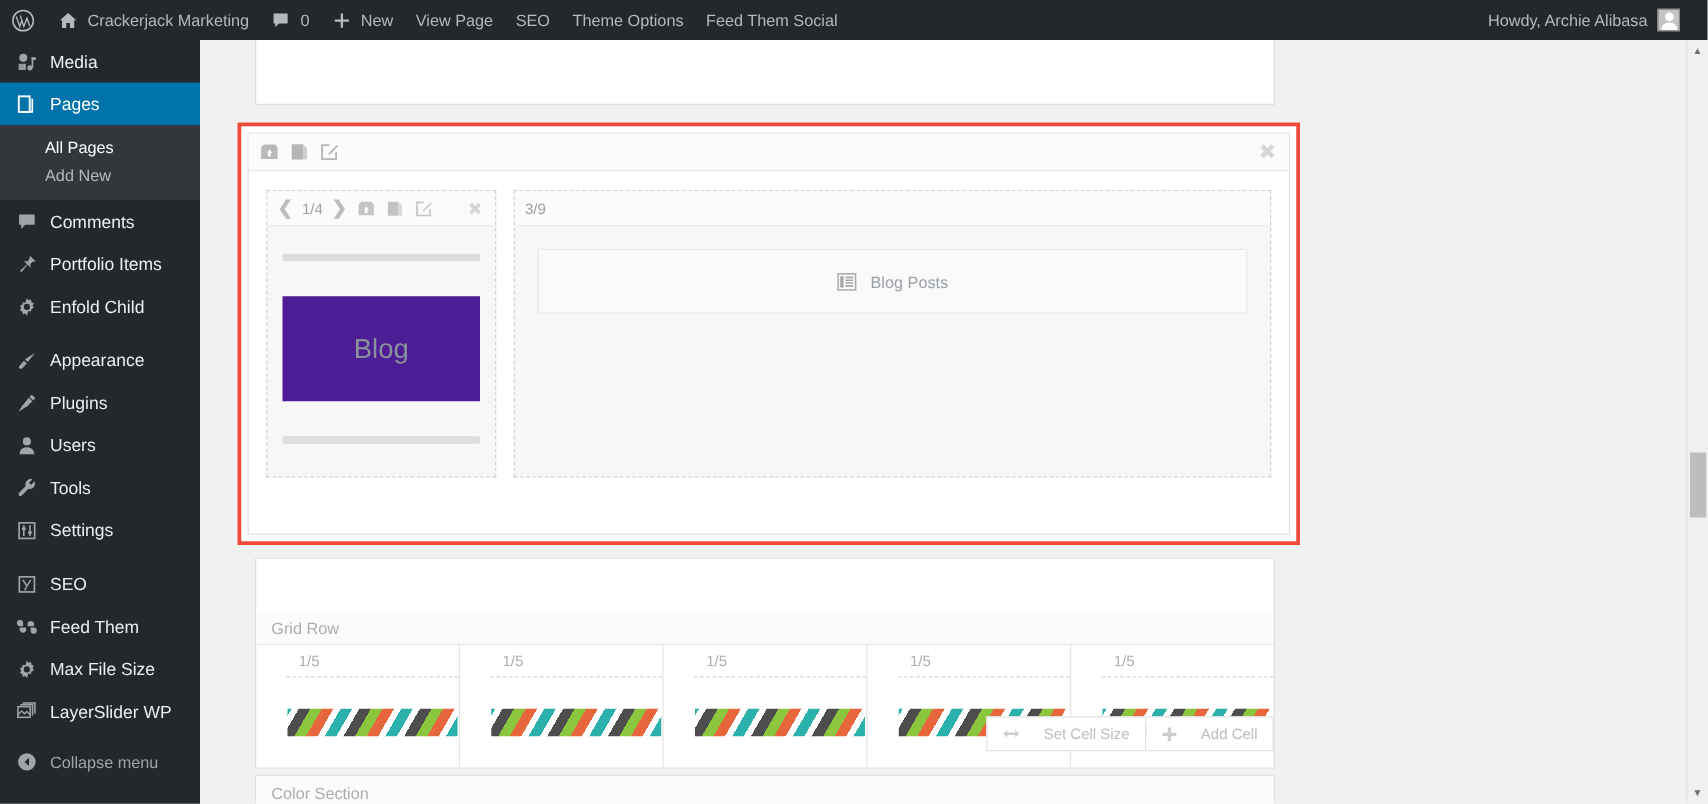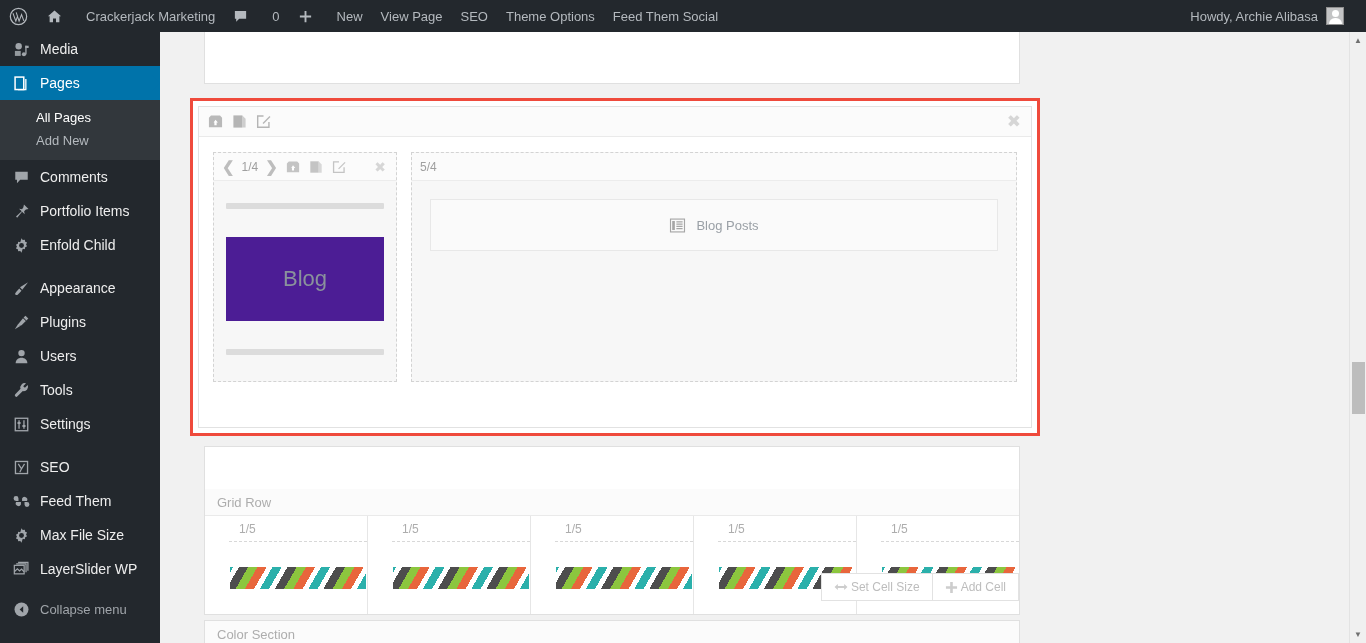--- a/index.html
+++ b/index.html
@@ -13,21 +13,21 @@
   
   #adminbar {
     position: absolute; top: 0; left: 0;
     width: 1366px; height: 32px;
     background: #23282d;
     display: flex; align-items: center;
     font-size: 13px; color: #b4b9be;
     z-index: 50;
   }
   .ab-item {
-    display: flex; align-items: center; gap: 24px;
+    display: flex; align-items: center; gap: 8px;
     height: 32px; padding: 0 9px;
     color: #b4b9be; white-space: nowrap; cursor: pointer;
   }
   .ab-logo { padding: 0 10px 0 9px; }
   .ab-right { margin-left: auto; display: flex; align-items: center; padding-right: 22px; }
   .ab-avatar {
     width: 18px; height: 18px; margin-left: 8px;
     background: #c3c4c5; border: 1px solid #8f8f8f;
     position: relative; overflow: hidden;
   }
@@ -178,21 +178,21 @@
       #8cc63e 21px, #8cc63e 29px,
       #4d4d4d 29px, #4d4d4d 37px,
       #ffffff 37px, #ffffff 42px
     );
   }
   #gr-actions {
     position: absolute; right: 0; top: 126px;
     display: flex;
   }
   .gr-action {
-    display: flex; align-items: center; gap: 3px;
+    display: flex; align-items: center; gap: 19px;
     height: 28px; padding: 0 12px;
     background: #fff; border: 1px solid #e2e2e2; border-left: 0;
     font-size: 12px; color: #bdbdbd; cursor: pointer;
   }
   .gr-action:first-child { border-left: 1px solid #e2e2e2; }
 
   
   #colorsection {
     position: absolute; left: 44px; top: 588px; width: 816px; height: 55px;
     background: #fff; border: 1px solid #e0e0e0;
@@ -504,21 +504,21 @@
           </div>
           <div class="cell-inner">
             <div class="hr-bar"></div>
             <div class="blog-box">Blog</div>
             <div class="hr-bar"></div>
           </div>
         </div>
 
         <div class="col-cell" id="col-threequarter">
           <div class="col-head">
-            <span class="frac">5/4</span>
+            <span class="frac">3/9</span>
           </div>
           <div class="cell-inner">
             <div class="blog-posts-box">
               <span>
                 <svg width="17" height="17" viewBox="0 0 18 18" fill="none" stroke="#a6a6a6" stroke-width="1.2">
                   <rect x="1.6" y="2.2" width="14.8" height="13.6"></rect>
                   <rect x="3.4" y="4.2" width="2.8" height="9.6" fill="#a6a6a6" stroke="none"></rect>
                   <path d="M7.8 5.2 H14.4 M7.8 7.6 H14.4 M7.8 10 H14.4 M7.8 12.4 H14.4" stroke-width="1.3"></path>
                 </svg>
               </span>

